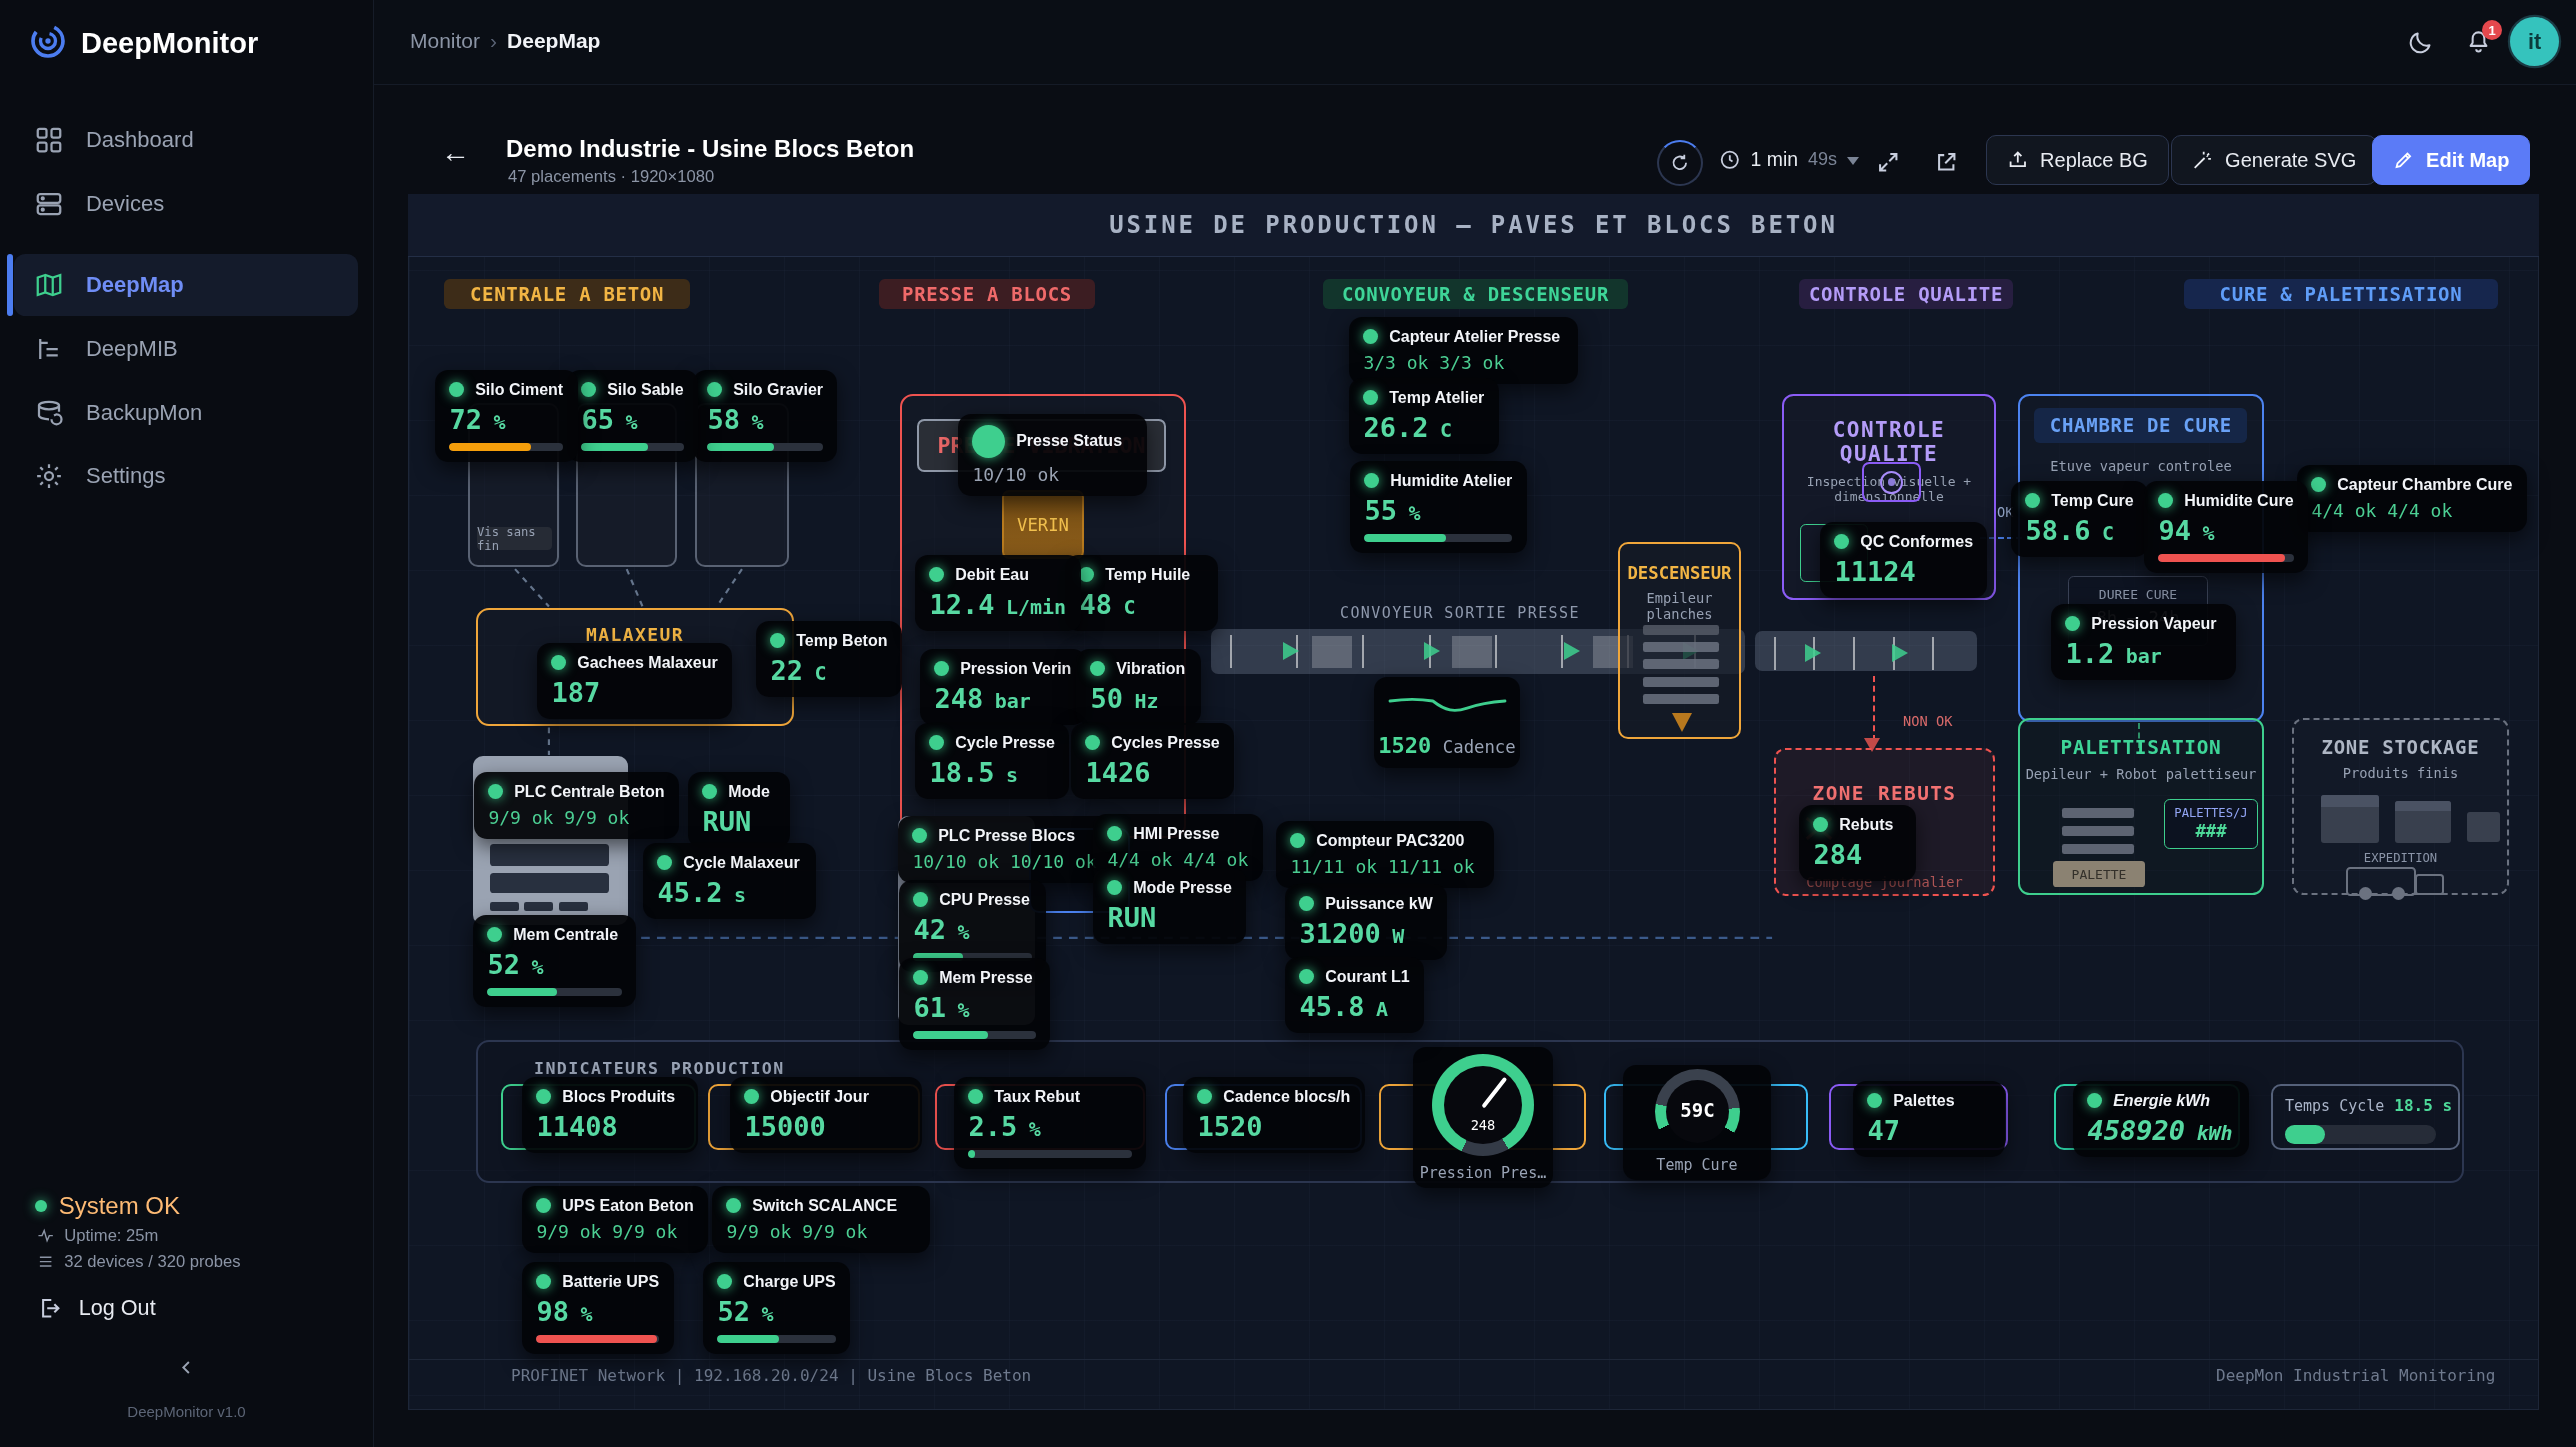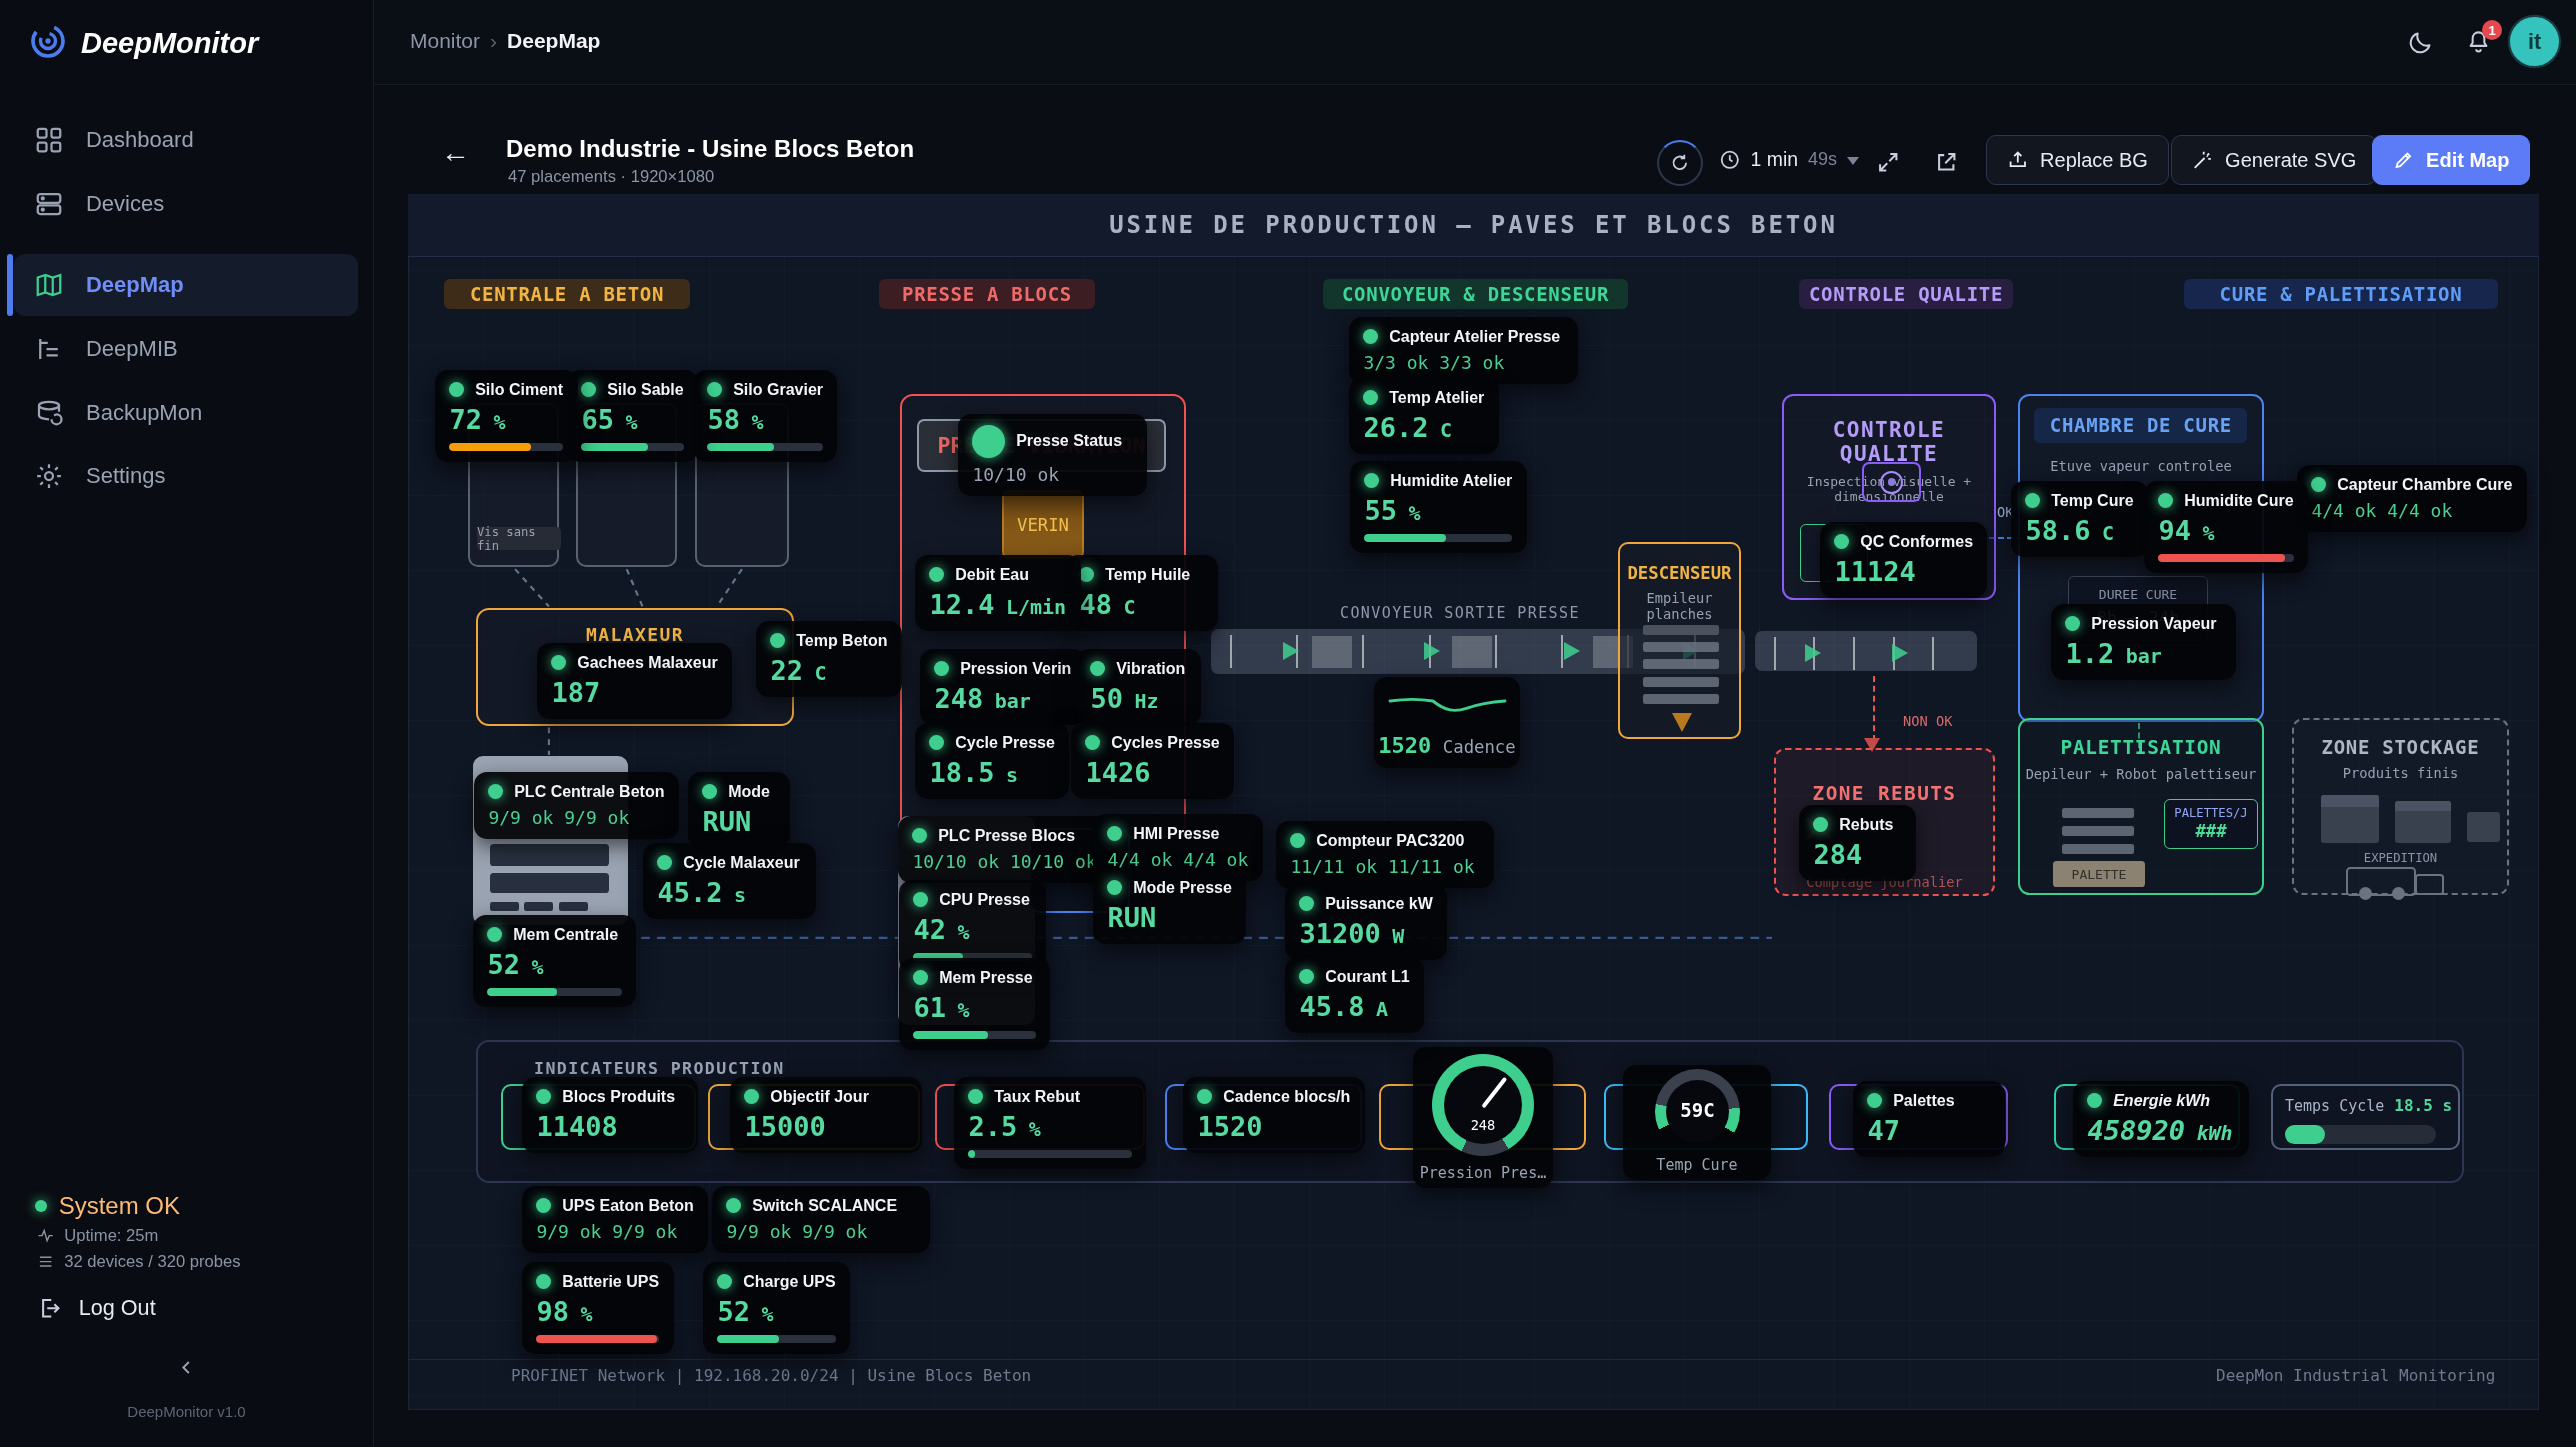--- a/index.html
+++ b/index.html
@@ -82,21 +82,21 @@
   </div>
 
   <div class="abs" id="sidebar">
     <div class="abs" style="left:28px;top:21px;width:40px;height:40px;">
       <svg width="40" height="40" viewBox="0 0 24 24">
           <circle cx="12" cy="12" r="9" fill="none" stroke="#4c7df0" stroke-width="2.2" stroke-dasharray="34 12"></circle>
           <circle cx="12" cy="12" r="4.5" fill="none" stroke="#4c7df0" stroke-width="2" stroke-dasharray="16 6"></circle>
           <circle cx="12" cy="12" r="1.6" fill="#4c7df0"></circle>
         </svg>
     </div>
-    <div class="abs" style="left:81px;top:27px;color:#ffffff;font-weight:bold;font-size:29px;font-style:italic;">DeepMonitor</div>
+    <div class="abs" style="left:81px;top:27px;color:#ffffff;font-weight:bold;font-size:29px;">DeepMonitor</div>
     <div id="navlist">
         <div class="navitem abs" style="top: 109px;">
           <span style="width: 30px; height: 30px; display: inline-flex;">
             <svg viewBox="0 0 24 24" fill="none" stroke="currentColor" stroke-width="1.8">
               <rect x="3" y="3" width="7" height="7" rx="1.5"></rect>
               <rect x="14" y="3" width="7" height="7" rx="1.5"></rect>
               <rect x="3" y="14" width="7" height="7" rx="1.5"></rect>
               <rect x="14" y="14" width="7" height="7" rx="1.5"></rect>
             </svg>
           </span>
@@ -224,21 +224,21 @@
   <div class="btn primary" style="left:2372px;top:135px;">
     <svg width="21.6" height="21.6" viewBox="0 0 24 24">
         <path d="M4 20l1-4L16 5l3 3L8 19l-4 1zM14 7l3 3" fill="none" stroke="#fff" stroke-width="2"></path>
       </svg>
     <span>Edit Map</span>
   </div>
 
   <div class="mbox" style="left:468px;top:403px;width:91px;height:164px;border:2.2px solid #596273;border-radius:10px;background:rgba(28,34,47,0.45);"></div>
   <div class="mbox" style="left:576px;top:403px;width:101px;height:164px;border:2.2px solid #596273;border-radius:10px;background:rgba(28,34,47,0.45);"></div>
   <div class="mbox" style="left:695px;top:403px;width:94px;height:164px;border:2.2px solid #596273;border-radius:10px;background:rgba(28,34,47,0.45);"></div>
-  <div class="mbox mono" style="left:477px;top:527px;width:84px;height:23px;background:#262b35;border-radius:4.3px;color:#97a1b3;font-size:12.2px;display:flex;align-items:center;justify-content:center;z-index:4;">Vis sans fin</div>
+  <div class="mbox mono" style="left:477px;top:527px;width:75px;height:23px;background:#262b35;border-radius:4.3px;color:#97a1b3;font-size:12.2px;display:flex;align-items:center;justify-content:center;z-index:4;">Vis sans fin</div>
 
   <div class="mbox" style="left:476px;top:608px;width:318px;height:118px;border:2.9px solid #f0a63a;border-radius:13px;background:rgba(22,27,39,0.55);">
     <div class="mtitle" style="color:#f2b544;font-size:18px;margin-top:14.4px;letter-spacing:1.4px;">MALAXEUR</div>
   </div>
 
   <div class="mbox" style="left:900px;top:394px;width:286px;height:444px;border:2.9px solid #ef5350;border-radius:13px;background:rgba(22,26,38,0.5);"></div>
   <div class="mbox" style="left:917px;top:419px;width:249px;height:53px;border:2.2px solid #8f98a8;border-radius:7.2px;background:#2a2e36;display:flex;align-items:center;justify-content:center;z-index:4;">
     <span class="mono" style="color:#ef6a6a;font-weight:bold;font-size:21.6px;white-space:nowrap;">PRESSE VIBRATION</span>
   </div>
   <div class="mbox mono" style="left:1002px;top:490px;width:82px;height:69px;border:2.2px solid #b97b1e;border-radius:7.2px;background:linear-gradient(180deg,#7a5014,#8a5c1a);color:#f2c14e;font-size:17.3px;display:flex;align-items:center;justify-content:center;z-index:4;">VERIN</div>

